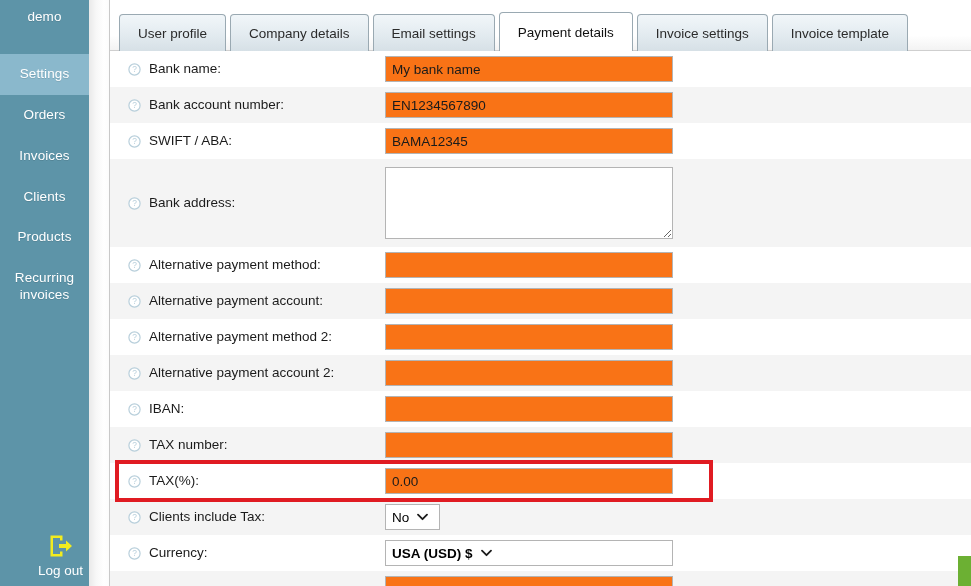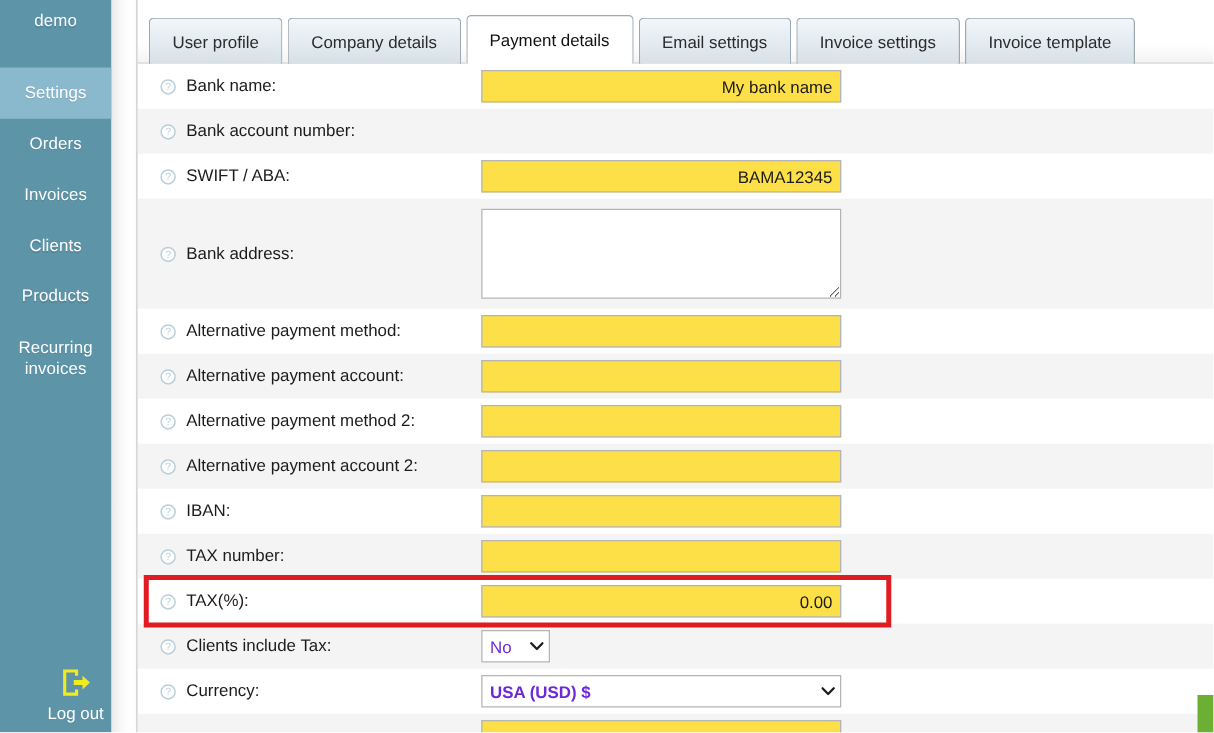--- a/index.html
+++ b/index.html
@@ -158,28 +158,27 @@
   .field-cell {
     flex: 1 1 auto;
     display: flex;
     align-items: center;
   }
 
   .textinput {
     width: 288px;
     height: 26px;
     border: 1px solid #b4b4b4;
-    background: #fde047;
+    background: #f97316;
     font-family: "Liberation Sans", sans-serif;
     font-size: 13.5px;
     color: #1b1b1b;
     padding: 0 6px;
     outline: none;
     border-radius: 0;
-    text-align: right;
   }
   .textarea {
     width: 288px;
     height: 72px;
     border: 1px solid #b4b4b4;
     background: #ffffff;
     font-family: "Liberation Sans", sans-serif;
     font-size: 13.5px;
     color: #1b1b1b;
     padding: 4px 6px;
@@ -187,25 +186,25 @@
     resize: both;
     overflow: auto;
     border-radius: 0;
   }
   .selectbox {
     height: 26px;
     border: 1px solid #b4b4b4;
     background: #ffffff;
     font-family: "Liberation Sans", sans-serif;
     font-size: 13.5px;
-    color: #6d28d9;
+    color: #000000;
     padding: 0 4px 0 6px;
     display: flex;
     align-items: center;
-    justify-content: space-between;
+    justify-content: flex-start;
     gap: 8px;
     cursor: pointer;
   }
   .selectbox.small { width: 55px; }
   .selectbox.wide  { width: 288px; font-weight: bold; }
   .chev { flex: 0 0 auto; display: block; }
 
   
   .highlight-box {
     position: absolute;
@@ -254,22 +253,22 @@
     </div>
   </nav>
 
   <div class="gutter"></div>
 
   <main class="content">
 
     <div class="tabbar">
       <div class="tab">User profile</div>
       <div class="tab">Company details</div>
+      <div class="tab">Email settings</div>
       <div class="tab active">Payment details</div>
-      <div class="tab">Email settings</div>
       <div class="tab">Invoice settings</div>
       <div class="tab">Invoice template</div>
     </div>
 
     <div class="form" id="form-root">
         <div class="row">
           <div class="label-cell">
             <svg class="help-icon" viewBox="0 0 13 13">
               <circle cx="6.5" cy="6.5" r="5.6" fill="#ffffff" stroke="#b8cfdb" stroke-width="1.2"></circle>
               <text x="6.5" y="9.4" text-anchor="middle" font-size="8.4" font-family="&quot;Liberation Sans&quot;, sans-serif" fill="#b8cfdb">?</text>
@@ -280,20 +279,23 @@
             <input type="text" class="textinput" value="My bank name" style="">
           </div>
         </div>
         <div class="row alt">
           <div class="label-cell">
             <svg class="help-icon" viewBox="0 0 13 13">
               <circle cx="6.5" cy="6.5" r="5.6" fill="#ffffff" stroke="#b8cfdb" stroke-width="1.2"></circle>
               <text x="6.5" y="9.4" text-anchor="middle" font-size="8.4" font-family="&quot;Liberation Sans&quot;, sans-serif" fill="#b8cfdb">?</text>
             </svg>
             <span class="label-text">Bank account number:</span>
+          </div>
+          <div class="field-cell">
+            <input type="text" class="textinput" value="EN1234567890" style="">
           </div>
         </div>
         <div class="row">
           <div class="label-cell">
             <svg class="help-icon" viewBox="0 0 13 13">
               <circle cx="6.5" cy="6.5" r="5.6" fill="#ffffff" stroke="#b8cfdb" stroke-width="1.2"></circle>
               <text x="6.5" y="9.4" text-anchor="middle" font-size="8.4" font-family="&quot;Liberation Sans&quot;, sans-serif" fill="#b8cfdb">?</text>
             </svg>
             <span class="label-text">SWIFT / ABA:</span>
           </div>

